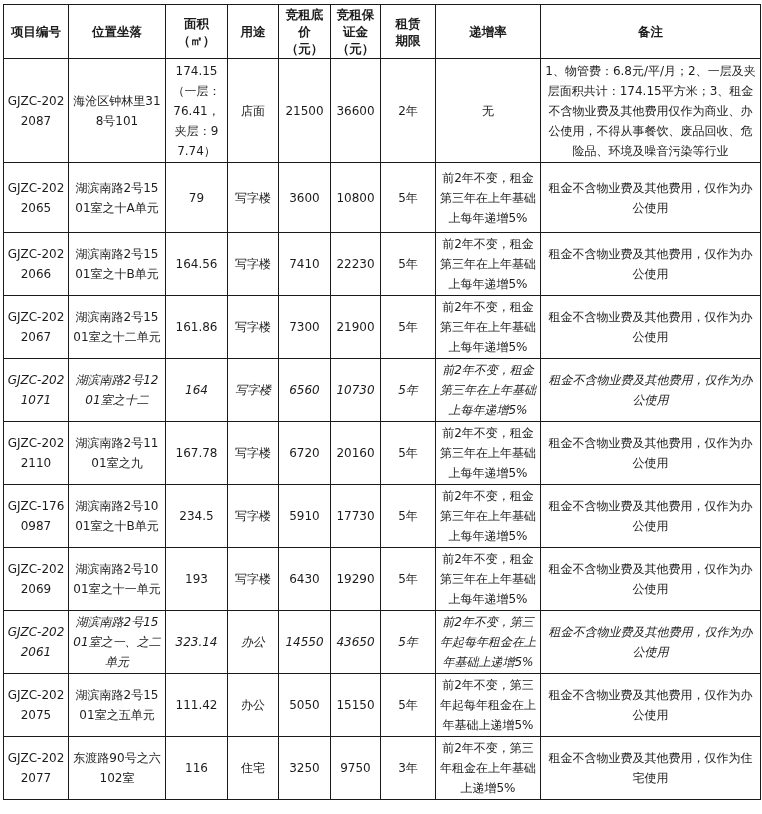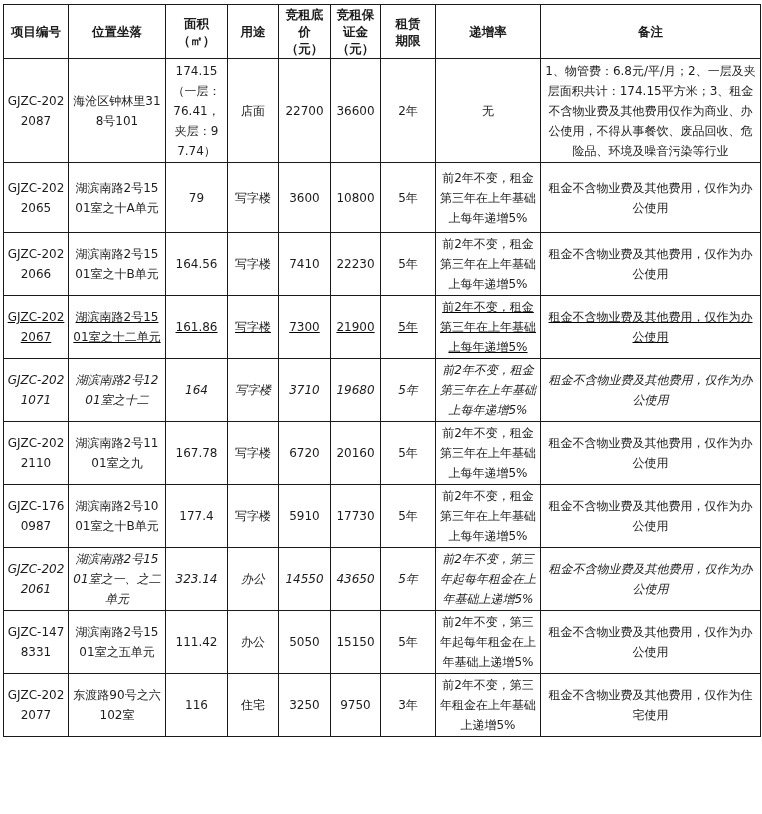--- a/index.html
+++ b/index.html
@@ -80,21 +80,21 @@
           <th>递增率</th>
           <th>备注</th>
         </tr>
     </thead>
     <tbody>
         <tr style="height: 104px;">
           <td>GJZC-2022087</td>
           <td>海沧区钟林里318号101</td>
           <td>174.15（一层：76.41，夹层：97.74）</td>
           <td>店面</td>
-          <td>22700</td>
+          <td>21500</td>
           <td>36600</td>
           <td>2年</td>
           <td>无</td>
           <td>1、物管费：6.8元/平/月；2、一层及夹层面积共计：174.15平方米；3、租金不含物业费及其他费用仅作为商业、办公使用，不得从事餐饮、废品回收、危险品、环境及噪音污染等行业</td>
         </tr>
         <tr style="height: 70px;">
           <td>GJZC-2022065</td>
           <td>湖滨南路2号1501室之十A单元</td>
           <td>79</td>
           <td>写字楼</td>
@@ -108,77 +108,88 @@
           <td>GJZC-2022066</td>
           <td>湖滨南路2号1501室之十B单元</td>
           <td>164.56</td>
           <td>写字楼</td>
           <td>7410</td>
           <td>22230</td>
           <td>5年</td>
           <td>前2年不变，租金第三年在上年基础上每年递增5%</td>
           <td>租金不含物业费及其他费用，仅作为办公使用</td>
         </tr>
-        <tr style="height: 60px; text-decoration: underline;">
+        <tr style="height: 60px;">
           <td>GJZC-2022067</td>
           <td>湖滨南路2号1501室之十二单元</td>
           <td>161.86</td>
           <td>写字楼</td>
           <td>7300</td>
           <td>21900</td>
           <td>5年</td>
           <td>前2年不变，租金第三年在上年基础上每年递增5%</td>
           <td>租金不含物业费及其他费用，仅作为办公使用</td>
         </tr>
         <tr style="height: 58px; font-style: italic;">
           <td>GJZC-2021071</td>
           <td>湖滨南路2号1201室之十二</td>
           <td>164</td>
           <td>写字楼</td>
-          <td>3710</td>
-          <td>19680</td>
+          <td>6560</td>
+          <td>10730</td>
           <td>5年</td>
           <td>前2年不变，租金第三年在上年基础上每年递增5%</td>
           <td>租金不含物业费及其他费用，仅作为办公使用</td>
         </tr>
         <tr style="height: 62px;">
           <td>GJZC-2022110</td>
           <td>湖滨南路2号1101室之九</td>
           <td>167.78</td>
           <td>写字楼</td>
           <td>6720</td>
           <td>20160</td>
           <td>5年</td>
           <td>前2年不变，租金第三年在上年基础上每年递增5%</td>
           <td>租金不含物业费及其他费用，仅作为办公使用</td>
         </tr>
         <tr style="height: 60px;">
           <td>GJZC-1760987</td>
           <td>湖滨南路2号1001室之十B单元</td>
-          <td>177.4</td>
+          <td>234.5</td>
           <td>写字楼</td>
           <td>5910</td>
           <td>17730</td>
+          <td>5年</td>
+          <td>前2年不变，租金第三年在上年基础上每年递增5%</td>
+          <td>租金不含物业费及其他费用，仅作为办公使用</td>
+        </tr>
+        <tr style="height: 57px;">
+          <td>GJZC-2022069</td>
+          <td>湖滨南路2号1001室之十一单元</td>
+          <td>193</td>
+          <td>写字楼</td>
+          <td>6430</td>
+          <td>19290</td>
           <td>5年</td>
           <td>前2年不变，租金第三年在上年基础上每年递增5%</td>
           <td>租金不含物业费及其他费用，仅作为办公使用</td>
         </tr>
         <tr style="height: 58px; font-style: italic;">
           <td>GJZC-2022061</td>
           <td>湖滨南路2号1501室之一、之二单元</td>
           <td>323.14</td>
           <td>办公</td>
           <td>14550</td>
           <td>43650</td>
           <td>5年</td>
           <td>前2年不变，第三年起每年租金在上年基础上递增5%</td>
           <td>租金不含物业费及其他费用，仅作为办公使用</td>
         </tr>
         <tr style="height: 58px;">
-          <td>GJZC-1478331</td>
+          <td>GJZC-2022075</td>
           <td>湖滨南路2号1501室之五单元</td>
           <td>111.42</td>
           <td>办公</td>
           <td>5050</td>
           <td>15150</td>
           <td>5年</td>
           <td>前2年不变，第三年起每年租金在上年基础上递增5%</td>
           <td>租金不含物业费及其他费用，仅作为办公使用</td>
         </tr>
         <tr style="height: 53px;">

